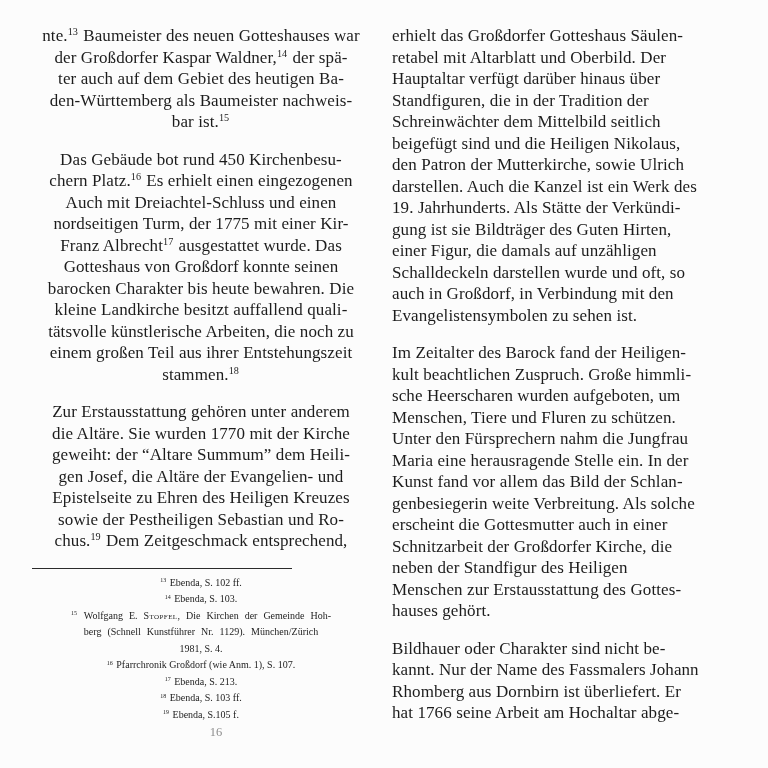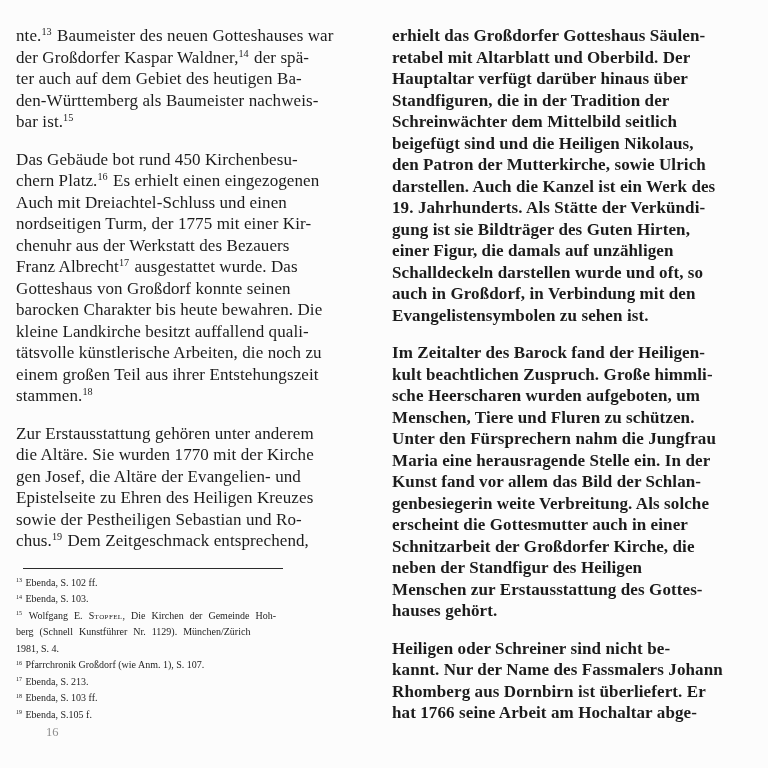--- a/index.html
+++ b/index.html
@@ -5,22 +5,22 @@
   html,body{margin:0;padding:0;background:#e8e8e8;}
   .page{
     position:relative;
     width:768px;height:768px;
     background:#fcfcfc;
     font-family:"Liberation Serif", serif;
     color:#1c1c1c;
     overflow:hidden;
   }
   .col{position:absolute;top:25px;}
-  .col-left{left:16px;width:352px;}
-  .col-right{left:392px;width:352px;font-weight:bold;}
+  .col-left{left:25px;width:352px;text-align:center;}
+  .col-right{left:392px;width:352px;}
   .para{margin:0 0 16px 0;}
   .line{
     height:21.5px;line-height:21.5px;
     font-size:17px;
     white-space:nowrap;
     letter-spacing:0.1px;
   }
   sup{
     font-size:0.6em;
     vertical-align:baseline;
@@ -57,32 +57,32 @@
           <div class="line">der Großdorfer Kaspar Waldner,<sup>14</sup> der spä-</div>
           <div class="line">ter auch auf dem Gebiet des heutigen Ba-</div>
           <div class="line">den-Württemberg als Baumeister nachweis-</div>
           <div class="line">bar ist.<sup>15</sup></div>
         </div>
         <div class="para">
           <div class="line">Das Gebäude bot rund 450 Kirchenbesu-</div>
           <div class="line">chern Platz.<sup>16</sup> Es erhielt einen eingezogenen</div>
           <div class="line">Auch mit Dreiachtel-Schluss und einen</div>
           <div class="line">nordseitigen Turm, der 1775 mit einer Kir-</div>
-          <div class="line">chenuhr aus der Werkstatt des Bezauers</div>
           <div class="line">Franz Albrecht<sup>17</sup> ausgestattet wurde. Das</div>
           <div class="line">Gotteshaus von Großdorf konnte seinen</div>
           <div class="line">barocken Charakter bis heute bewahren. Die</div>
           <div class="line">kleine Landkirche besitzt auffallend quali-</div>
           <div class="line">tätsvolle künstlerische Arbeiten, die noch zu</div>
           <div class="line">einem großen Teil aus ihrer Entstehungszeit</div>
           <div class="line">stammen.<sup>18</sup></div>
         </div>
         <div class="para">
           <div class="line">Zur Erstausstattung gehören unter anderem</div>
           <div class="line">die Altäre. Sie wurden 1770 mit der Kirche</div>
+          <div class="line">geweiht: der “Altare Summum” dem Heili-</div>
           <div class="line">gen Josef, die Altäre der Evangelien- und</div>
           <div class="line">Epistelseite zu Ehren des Heiligen Kreuzes</div>
           <div class="line">sowie der Pestheiligen Sebastian und Ro-</div>
           <div class="line">chus.<sup>19</sup> Dem Zeitgeschmack entsprechend,</div>
         </div>
       </div>
     <div class="fn-sep" style="border-top-color: rgb(43, 43, 43);"></div>
     <div>
         <div class="fn-line"><sup>13</sup> Ebenda, S. 102 ff.</div>
         <div class="fn-line"><sup>14</sup> Ebenda, S. 103.</div>
@@ -123,20 +123,20 @@
           <div class="line">Maria eine herausragende Stelle ein. In der</div>
           <div class="line">Kunst fand vor allem das Bild der Schlan-</div>
           <div class="line">genbesiegerin weite Verbreitung. Als solche</div>
           <div class="line">erscheint die Gottesmutter auch in einer</div>
           <div class="line">Schnitzarbeit der Großdorfer Kirche, die</div>
           <div class="line">neben der Standfigur des Heiligen</div>
           <div class="line">Menschen zur Erstausstattung des Gottes-</div>
           <div class="line">hauses gehört.</div>
         </div>
         <div class="para">
-          <div class="line">Heiligen oder Schreiner sind nicht be-</div>
+          <div class="line">Bildhauer oder Charakter sind nicht be-</div>
           <div class="line">kannt. Nur der Name des Fassmalers Johann</div>
           <div class="line">Rhomberg aus Dornbirn ist überliefert. Er</div>
           <div class="line">hat 1766 seine Arbeit am Hochaltar abge-</div>
         </div>
       </div>
   </div>
 </div>
 
 </body></html>

